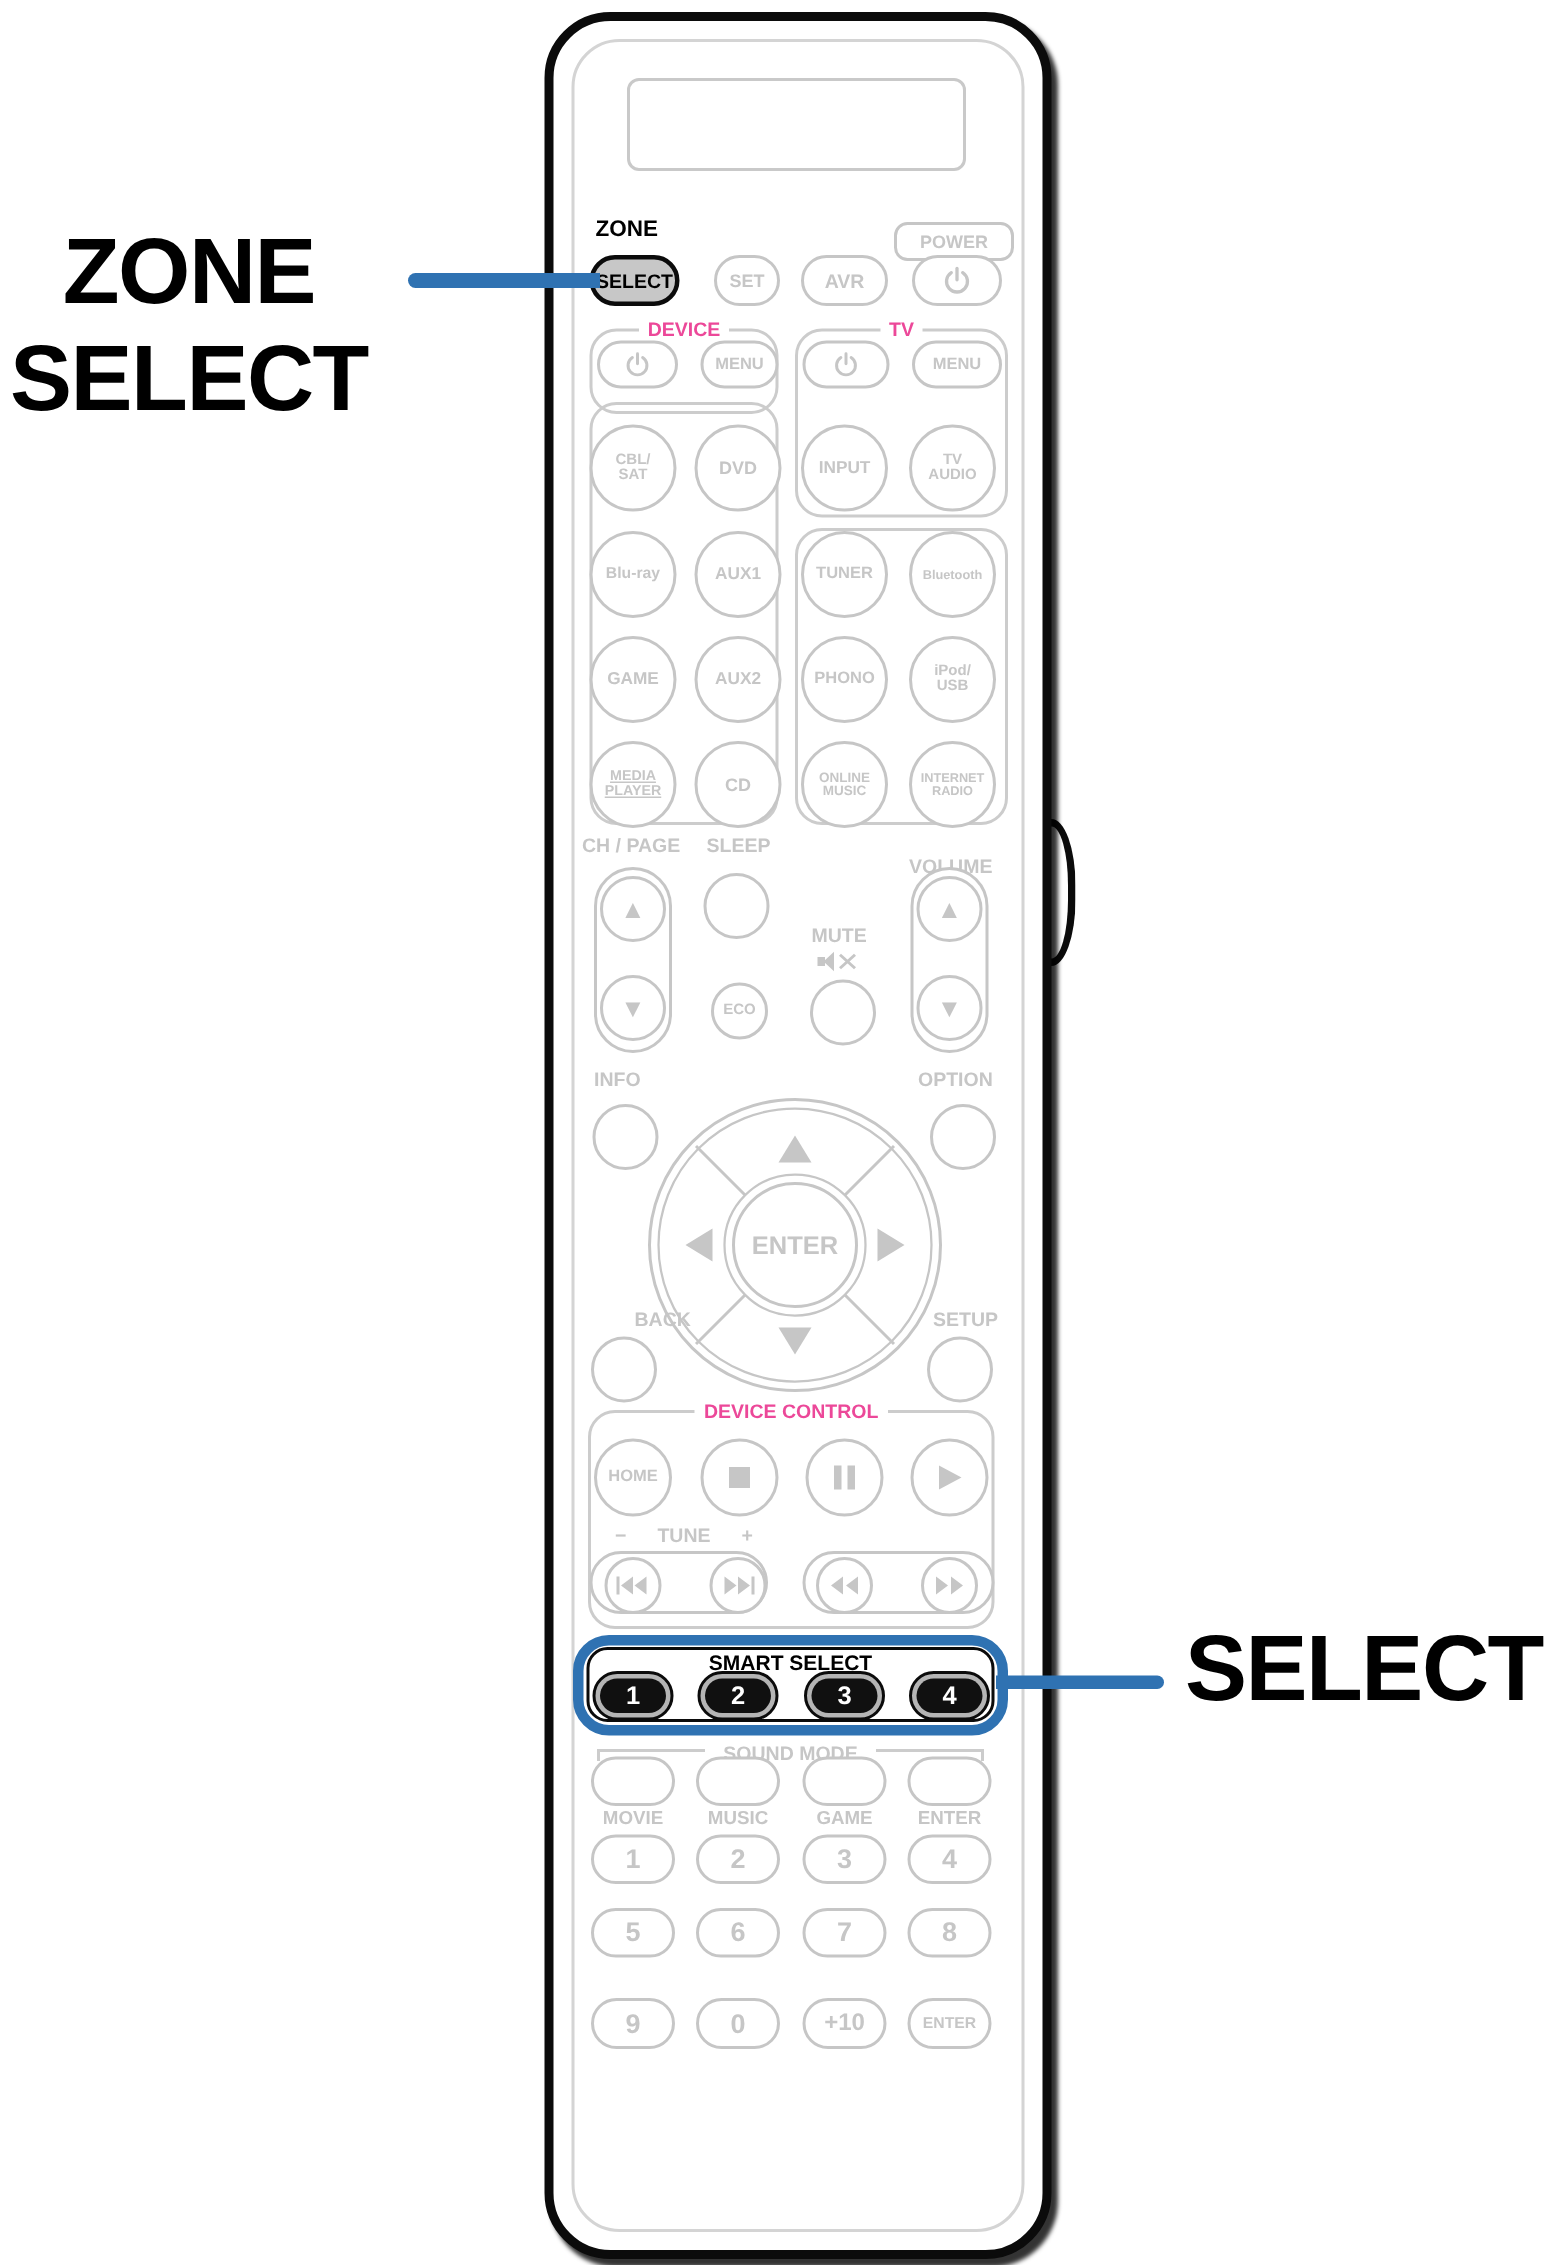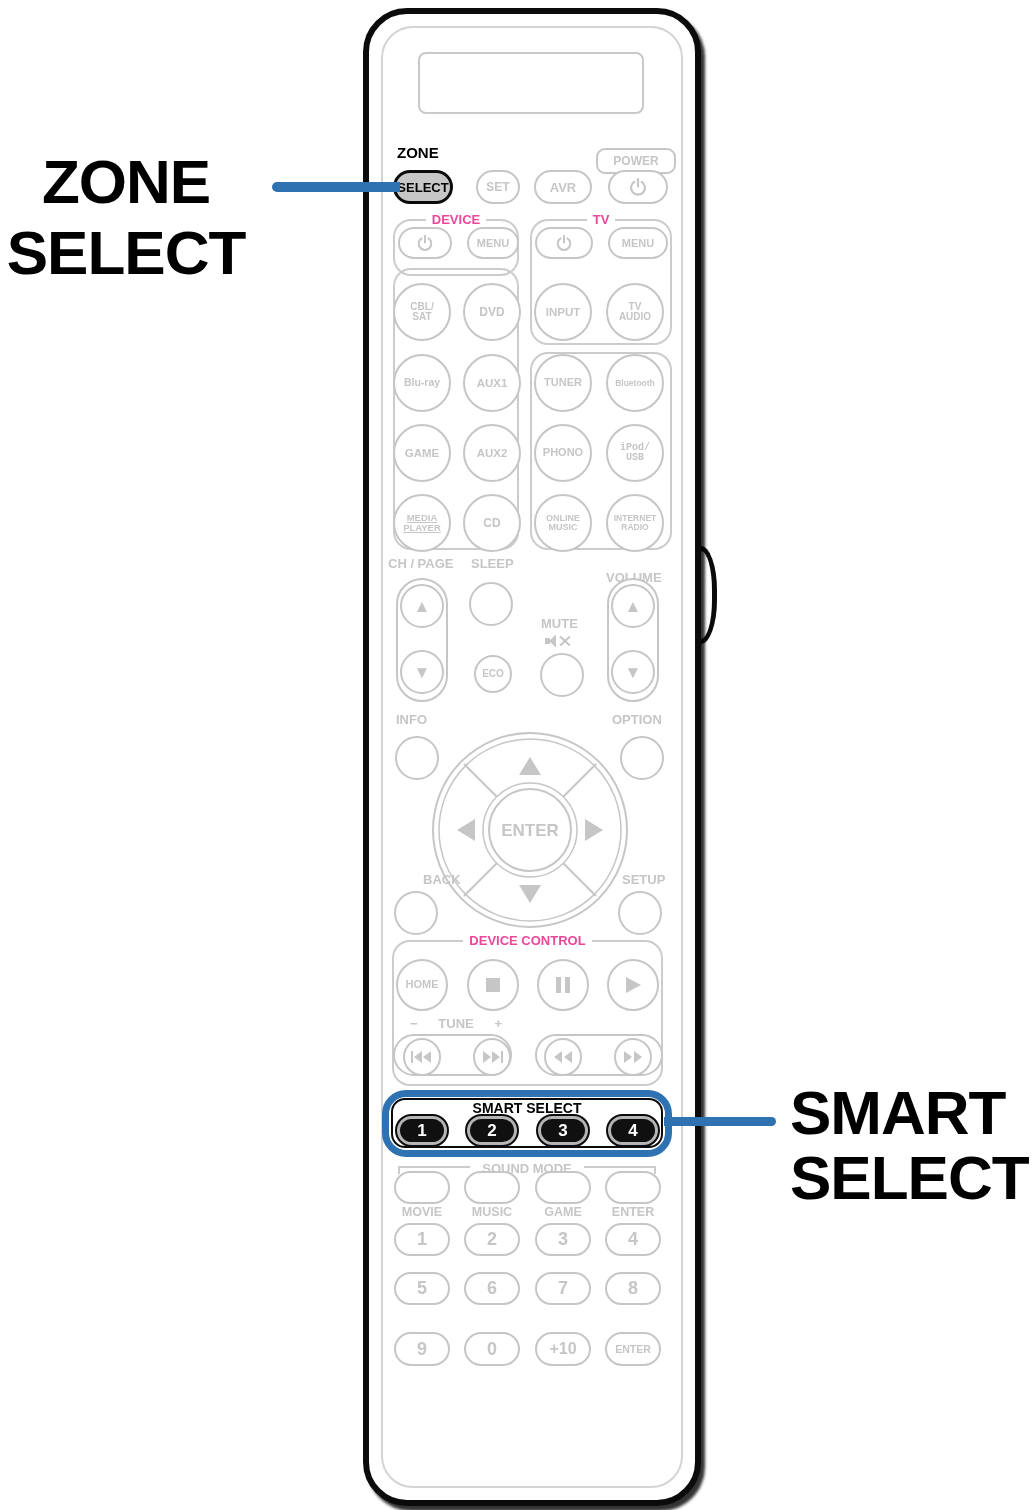--- a/index.html
+++ b/index.html
@@ -104,21 +104,21 @@
     <div class="circ" style="left:24px;top:410px;width:58px;height:58px;font-size:11.5px;">GAME</div>
     <div class="circ" style="left:94px;top:410px;width:58px;height:58px;font-size:11.5px;">AUX2</div>
     <div class="circ" style="left:24px;top:480px;width:58px;height:58px;font-size:9.5px;text-decoration:underline;">MEDIA
 PLAYER</div>
     <div class="circ" style="left:94px;top:480px;width:58px;height:58px;font-size:12px;">CD</div>
 
     <div class="frame" style="left:161px;top:338px;width:142px;height:198px;"></div>
     <div class="circ" style="left:165px;top:340px;width:58px;height:58px;font-size:11px;">TUNER</div>
     <div class="circ" style="left:237px;top:340px;width:58px;height:58px;font-size:8.5px;">Bluetooth</div>
     <div class="circ" style="left:165px;top:410px;width:58px;height:58px;font-size:11px;">PHONO</div>
-    <div class="circ" style="left:237px;top:410px;width:58px;height:58px;font-size:10px;font-family:Liberation Mono, monospace;">iPod/
+    <div class="circ" style="left:237px;top:410px;width:58px;height:58px;font-size:10px;">iPod/
 USB</div>
     <div class="circ" style="left:165px;top:480px;width:58px;height:58px;font-size:9px;">ONLINE
 MUSIC</div>
     <div class="circ" style="left:237px;top:480px;width:58px;height:58px;font-size:8.5px;">INTERNET
 RADIO</div>
 
     <div class="lbl" style="left:19px;top:542px;">CH / PAGE</div>
     <div class="lbl" style="left:102px;top:542px;">SLEEP</div>
     <div class="lbl" style="left:237px;top:556px;">VOLUME</div>
 
@@ -274,18 +274,17 @@
     <div class="pill" style="left:236px;top:1318px;width:56px;height:34px;font-size:10.5px;">ENTER</div>
   </div>
 
   <div class="callout" style="left:0;top:146px;width:252px;text-align:center;line-height:71px;">
     <div>ZONE</div>
     <div>SELECT</div>
   </div>
   <div class="blue-line" style="left:272px;top:182px;width:128px;height:10px;border-radius:5px 0 0 5px;"></div>
 
   <div class="callout" style="left:790px;top:1080px;line-height:65px;">
-    <div>SMART</div>
     <div>SELECT</div>
   </div>
   <div class="blue-line" style="left:664px;top:1117px;width:112px;height:9px;border-radius:0 5px 5px 0;"></div>
 
 </div>
 
 </body></html>

